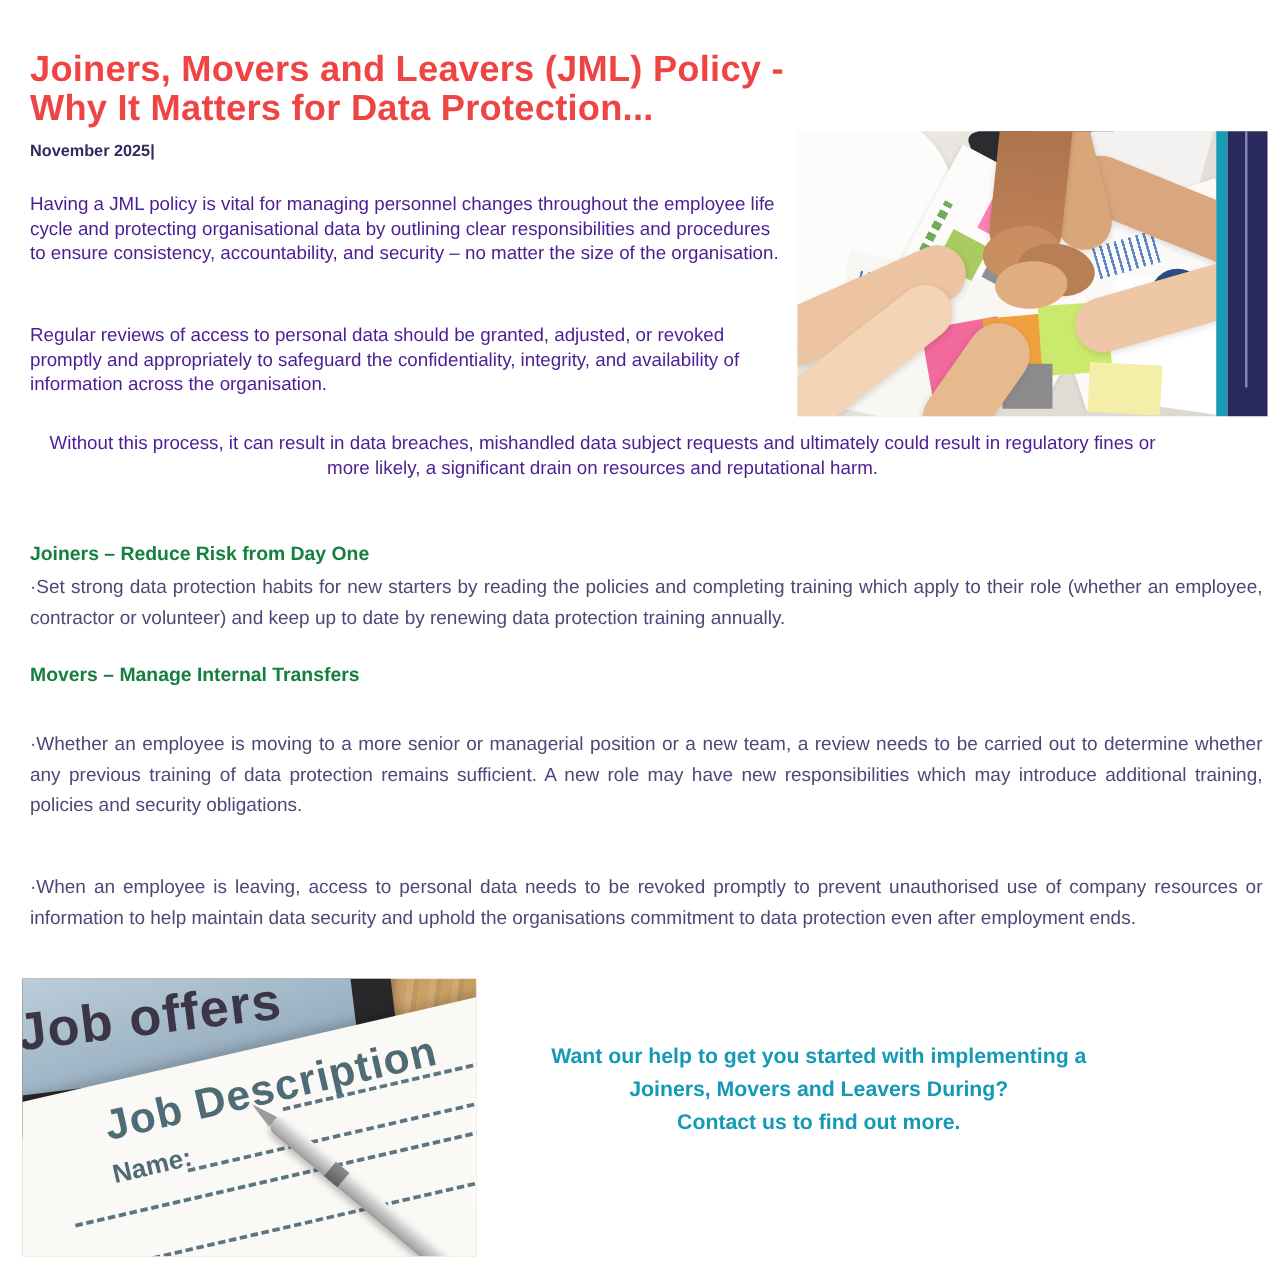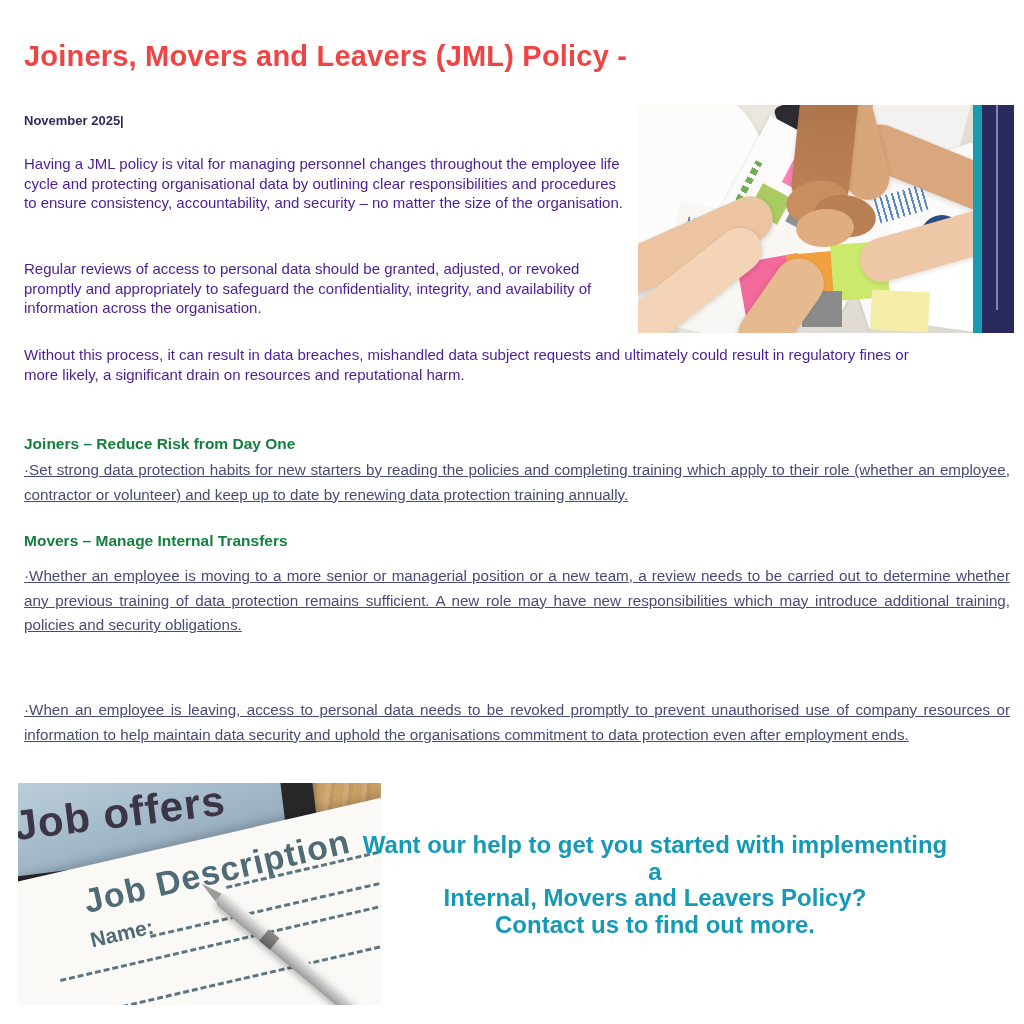--- a/index.html
+++ b/index.html
@@ -10,31 +10,31 @@
   
   .title{left:24px;top:22px;width:860px;font-size:29px;line-height:31px;font-weight:bold;
          color:#ef4444;letter-spacing:.2px;}
   .title span{display:block;}
   .date{left:24px;top:113px;font-size:13px;font-weight:bold;color:#2D2C5E;}
 
   
   .intro{position:absolute;font-size:15px;line-height:19.5px;color:#4c1d95;margin:0;}
   .p1{left:24px;top:154px;width:600px;}
   .p2{left:24px;top:259px;width:614px;}
-  .p3{left:24px;top:345px;width:916px;}
+  .p3{left:24px;top:345px;width:916px;text-align:center;}
 
   .sec-h{position:absolute;left:24px;font-size:15.5px;font-weight:bold;color:#15803d;margin:0;}
   .sec-p{position:absolute;left:24px;width:986px;font-size:15.2px;line-height:24.5px;
-         color:#4A4A78;text-align:justify;margin:0;text-decoration:underline;}
+         color:#4A4A78;text-align:justify;margin:0;}
   .h-joiners{top:435px;} .b-joiners{top:458px;}
-  .h-movers{top:532px;}  .b-movers{top:564px;}
+  .h-movers{top:532px;}  .b-movers{top:584px;}
   .h-leavers{top:673px;} .b-leavers{top:698px;}
 
   
-  .cta{left:355px;top:832px;width:600px;text-align:center;font-size:24px;line-height:26.5px;
+  .cta{left:355px;top:832px;width:600px;text-align:center;font-size:17px;line-height:26.5px;
        font-weight:bold;color:#1499B6;}
 
   
   .team{left:638px;top:105px;width:376px;height:228px;}
   .tp{left:0;top:0;width:335px;height:228px;overflow:hidden;background:linear-gradient(135deg,#eeebe5,#dcd7d0);}
   .tp div{position:absolute;}
   .tp-dark{left:145px;top:-18px;width:112px;height:78px;background:#2b2b30;border-radius:6px;transform:rotate(-20deg);}
   .tp-white{left:232px;top:-22px;width:95px;height:75px;background:#f3f2f0;transform:rotate(15deg);}
   .tp-shirt{left:-42px;top:-18px;width:165px;height:195px;background:#fcfcfb;border-radius:40% 45% 42% 45%;transform:rotate(18deg);box-shadow:2px 2px 6px rgba(0,0,0,.08);}
   .tp-paper1{left:88px;top:38px;width:155px;height:150px;background:#fcfbf9;transform:rotate(28deg);box-shadow:0 1px 4px rgba(0,0,0,.12);}
@@ -103,20 +103,21 @@
   .jp-pen:after{content:"";position:absolute;left:60px;top:0;width:14px;height:15px;
           background:linear-gradient(180deg,#8c8c8c,#5f5f5f);}
 </style>
 </head>
 <body>
 
 <div class="page">
 
   <h1 class="abs title">
     <span>Joiners, Movers and Leavers (JML) Policy -</span>
+    <span>Why It Matters for Data Protection...</span>
   </h1>
 
   <div class="abs date">November 2025|</div>
 
   <p class="intro p1">Having a JML policy is vital for managing personnel changes throughout the employee life cycle and protecting organisational data by outlining clear responsibilities and procedures to ensure consistency, accountability, and security – no matter the size of the organisation.</p>
   <p class="intro p2">Regular reviews of access to personal data should be granted, adjusted, or revoked promptly and appropriately to safeguard the confidentiality, integrity, and availability of information across the organisation.</p>
 
   <figure class="abs team" style="margin:0">
     <div class="abs tp">
       <div class="tp-dark"></div>
@@ -177,17 +178,17 @@
     <div class="jp-line jp-line1"></div>
     <div class="jp-name">Name:</div>
     <div class="jp-line jp-line2"></div>
     <div class="jp-line jp-line3"></div>
     <div class="jp-line jp-line4"></div>
     <div class="jp-pen"></div>
   </figure>
 
   <div class="abs cta">
     <div>Want our help to get you started with implementing a</div>
-    <div>Internal, Movers and Leavers Policy?</div>
+    <div>Joiners, Movers and Leavers During?</div>
     <div>Contact us to find out more.</div>
   </div>
 
 </div>
 
 </body></html>

